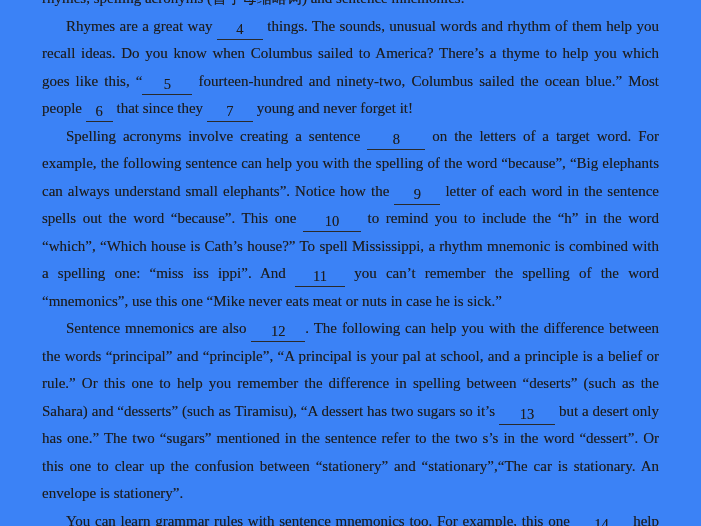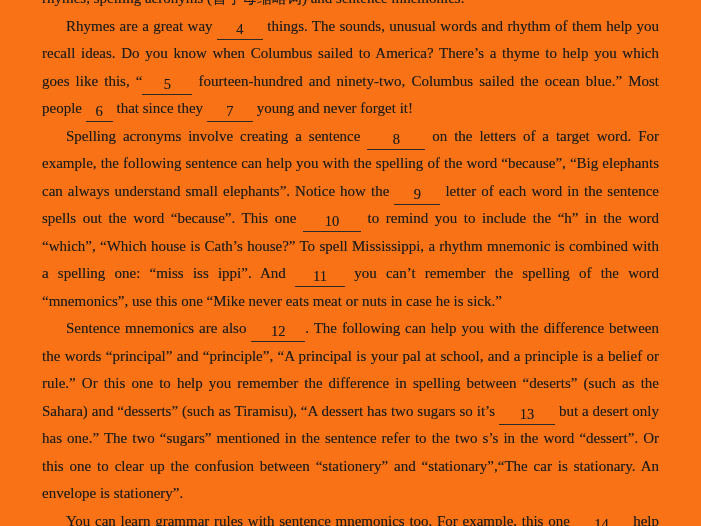--- a/index.html
+++ b/index.html
@@ -12,21 +12,21 @@
     overflow: hidden;
     background: #f5f4f1;
   }
   .page {
     position: relative;
     width: 701px;
     height: 526px;
     box-sizing: border-box;
     padding: 0 42px;
     overflow: hidden;
-    background: #f97316;
+    background: #3b82f6;
   }
   .doc {
     font-family: "Liberation Serif", "DejaVu Serif", serif;
     font-size: 15px;
     line-height: 27.5px;
     color: #1d1d1d;
     text-align: justify;
     text-shadow: 0 0 0.5px rgba(30,30,30,0.5);
   }
   p.para {

